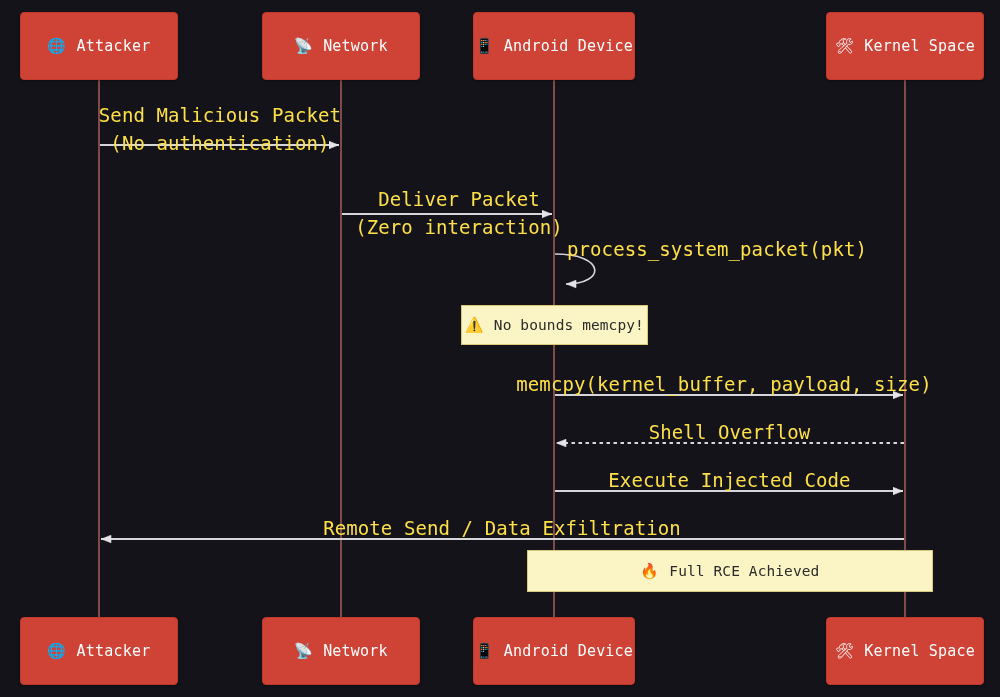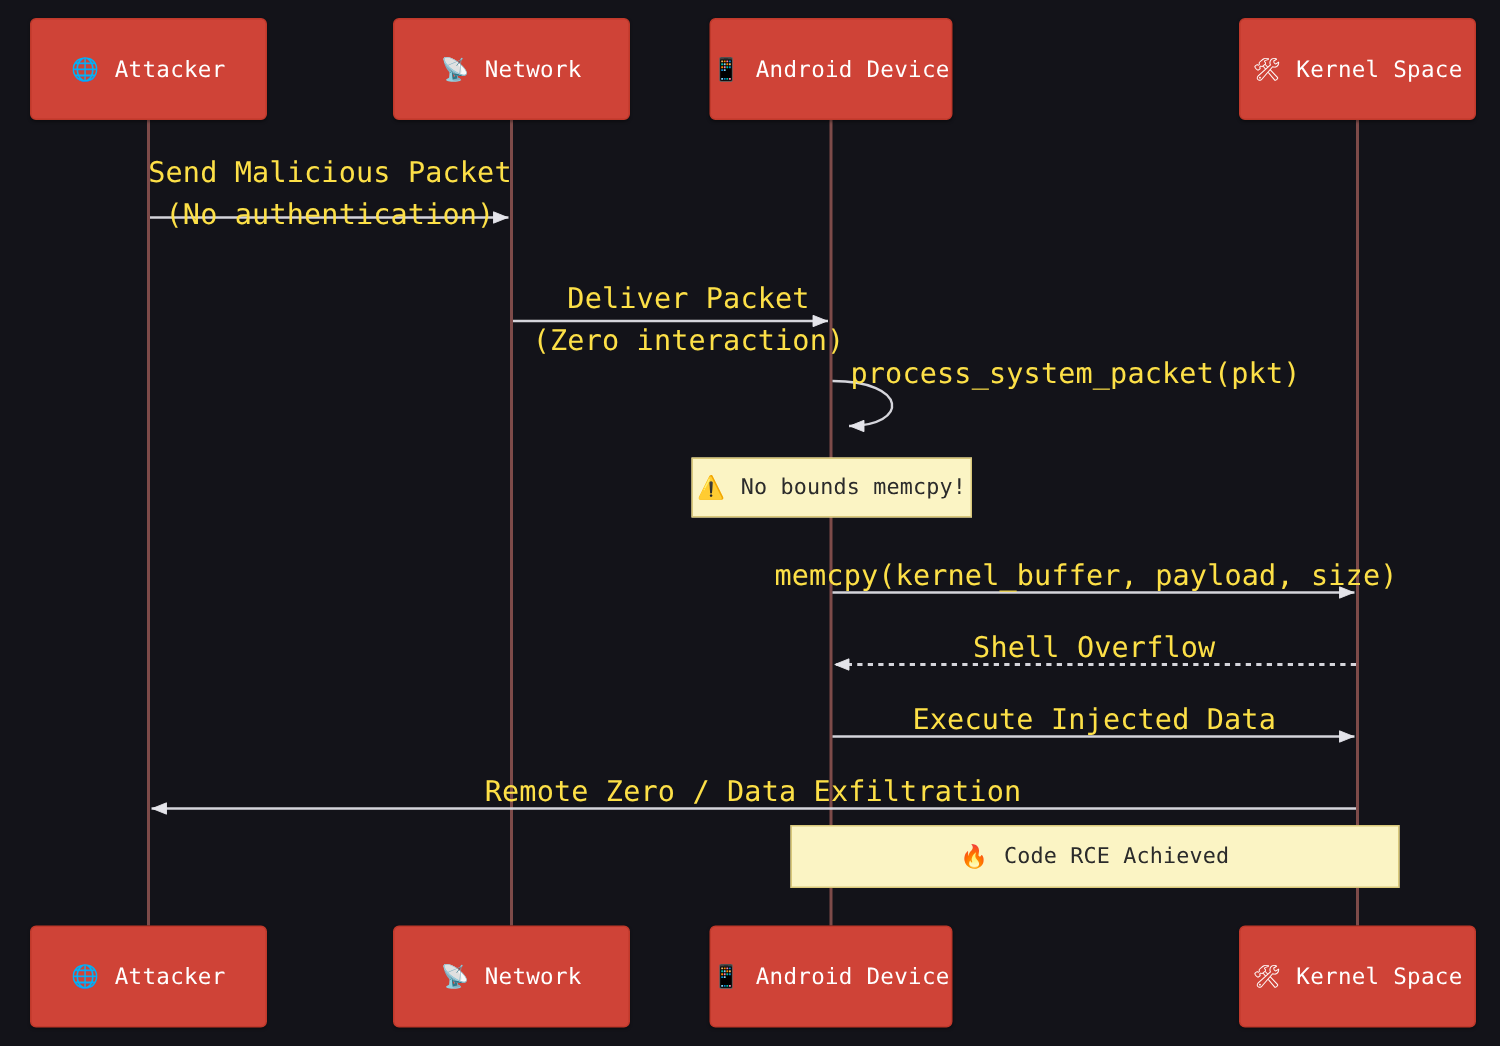--- a/index.html
+++ b/index.html
@@ -157,28 +157,28 @@
         </div>
       </div>
     <div id="labels">
         <div class="msg-label" style="left: 220px; top: 102px;">Send Malicious Packet
 (No authentication)</div>
         <div class="msg-label" style="left: 459px; top: 170px; margin-top: 16px;">Deliver Packet
 (Zero interaction)</div>
         <div class="msg-label" style="left: 717px; top: 236px;">process_system_packet(pkt)</div>
         <div class="msg-label" style="left: 724px; top: 371px;">memcpy(kernel_buffer, payload, size)</div>
         <div class="msg-label" style="left: 729.5px; top: 419px;">Shell Overflow</div>
-        <div class="msg-label" style="left: 729.5px; top: 467px;">Execute Injected Data</div>
-        <div class="msg-label" style="left: 502px; top: 515px;">Remote Zero / Data Exfiltration</div>
+        <div class="msg-label" style="left: 729.5px; top: 467px;">Execute Injected Code</div>
+        <div class="msg-label" style="left: 502px; top: 515px;">Remote Send / Data Exfiltration</div>
       </div>
     <div id="notes">
         <div class="note" style="left: 461px; top: 305px; width: 187px; height: 40px;">
           <span class="note-icon">⚠️</span>
           <span>No bounds memcpy!</span>
         </div>
         <div class="note" style="left: 527px; top: 550px; width: 406px; height: 42px;">
           <span class="note-icon">🔥</span>
-          <span>Code RCE Achieved</span>
+          <span>Full RCE Achieved</span>
         </div>
       </div>
   </div>
 
 </div>
 
 </body></html>

